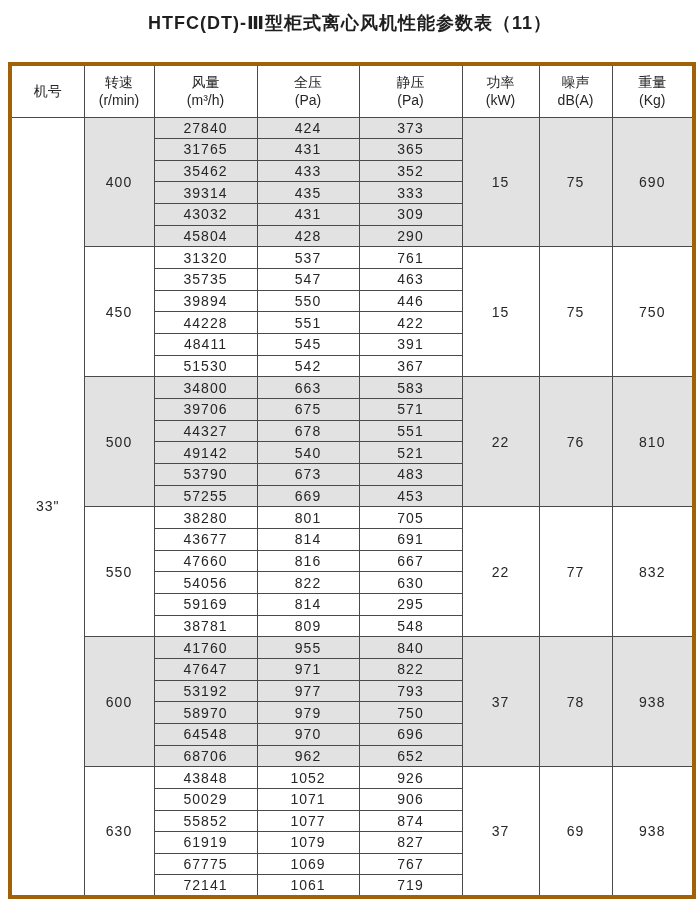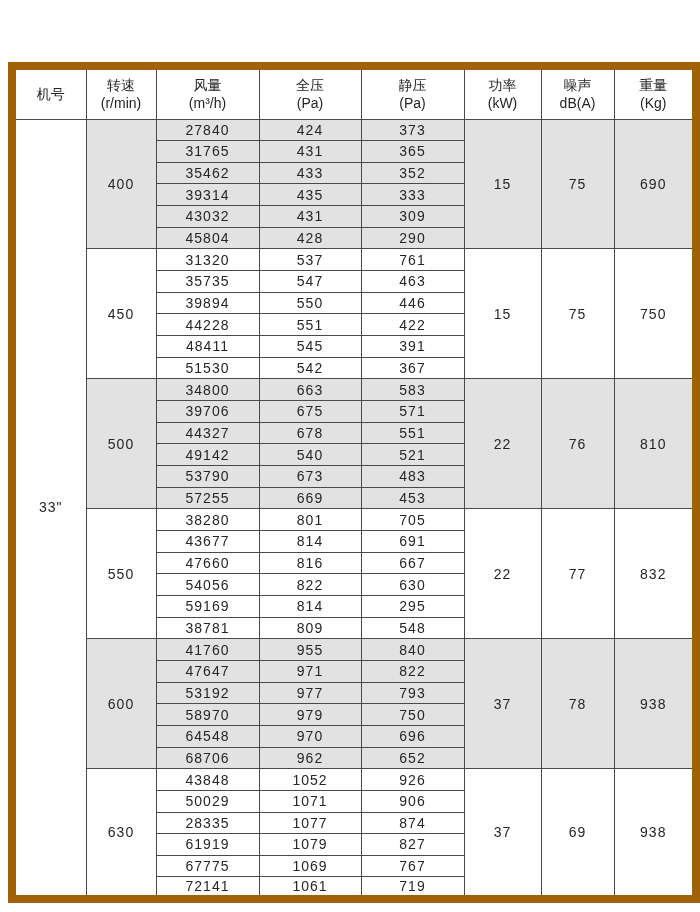--- a/index.html
+++ b/index.html
@@ -19,40 +19,41 @@
     font-weight:bold;
     letter-spacing:1px;
     color:#1f1f1f;
   }
   table.spec{
     position:absolute;
     left:8px;top:62px;
     width:684px;
     border-collapse:collapse;
     table-layout:fixed;
-    border:8px solid #a16207;
+    border:4px solid #a16207;
   }
   table.spec th, table.spec td{
     border:1px solid #4a4a4a;
     text-align:center;
     vertical-align:middle;
     padding:0;
     overflow:hidden;
   }
   thead tr{height:53px;}
   tbody tr{height:21.67px;}
   th{font-size:14px;font-weight:normal;line-height:1.3;color:#262626;}
   td{font-size:14px;letter-spacing:1px;color:#262626;}
   td.grp{letter-spacing:1px;}
   .shaded{background:#e2e2e2;}
 </style>
 </head>
 <body>
 
 <div class="page">
+  <div class="title">HTFC(DT)-Ⅲ型柜式离心风机性能参数表（11）</div>
   <table class="spec">
     <colgroup>
       <col style="width:74px">
         <col style="width:70px">
         <col style="width:103px">
         <col style="width:102px">
       <col style="width:103px">
         <col style="width:77px">
         <col style="width:73px">
         <col style="width:82px">
@@ -272,21 +273,21 @@
           <td class="grp" rowspan="6">37</td>
           <td class="grp" rowspan="6">69</td>
           <td class="grp" rowspan="6">938</td>
         </tr>
         <tr>
           <td>50029</td>
           <td>1071</td>
           <td>906</td>
         </tr>
         <tr>
-          <td>28335</td>
+          <td>55852</td>
           <td>1077</td>
           <td>874</td>
         </tr>
         <tr>
           <td>61919</td>
           <td>1079</td>
           <td>827</td>
         </tr>
         <tr>
           <td>67775</td>

